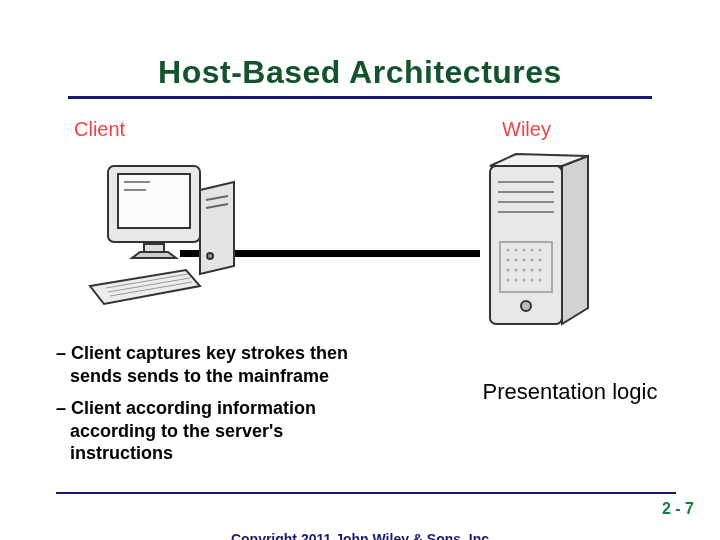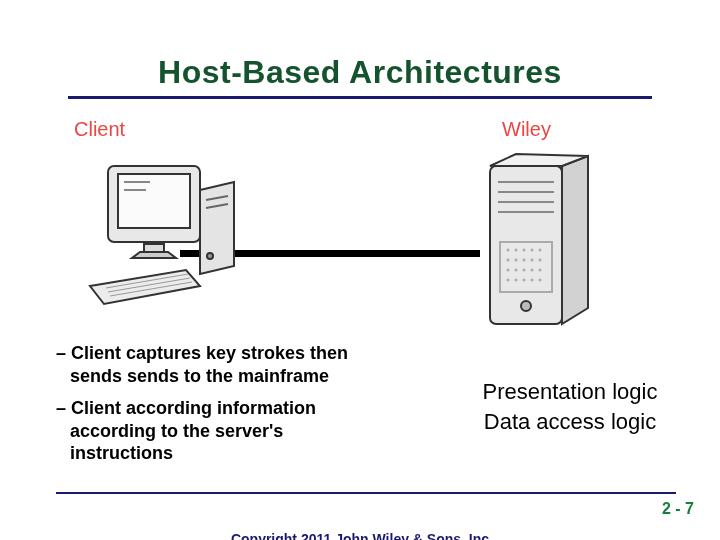--- a/index.html
+++ b/index.html
@@ -231,20 +231,19 @@
 
   </div>
 
   <div class="bullets">
     <p class="bullet">– Client captures key strokes then sends sends to the mainframe</p>
     <p class="bullet">– Client according information according to the server's instructions</p>
   </div>
 
   <div class="logic-list">
     <div class="logic-item">Presentation logic</div>
-    <div class="logic-item">Data access logic</div>
   </div>
 
   <div class="footer-rule"></div>
   <div class="copyright">Copyright 2011 John Wiley &amp; Sons, Inc</div>
   <div class="pagenum">2 - 7</div>
 
 </div>
 
 </body></html>

